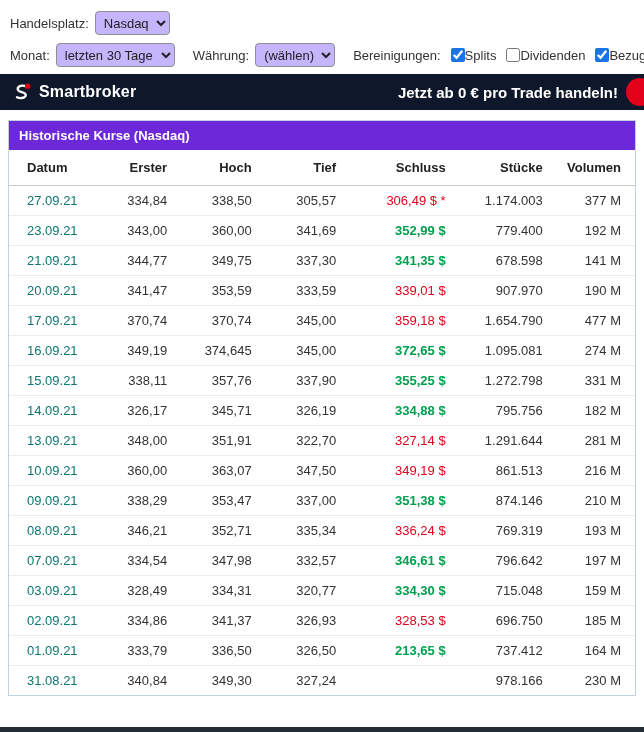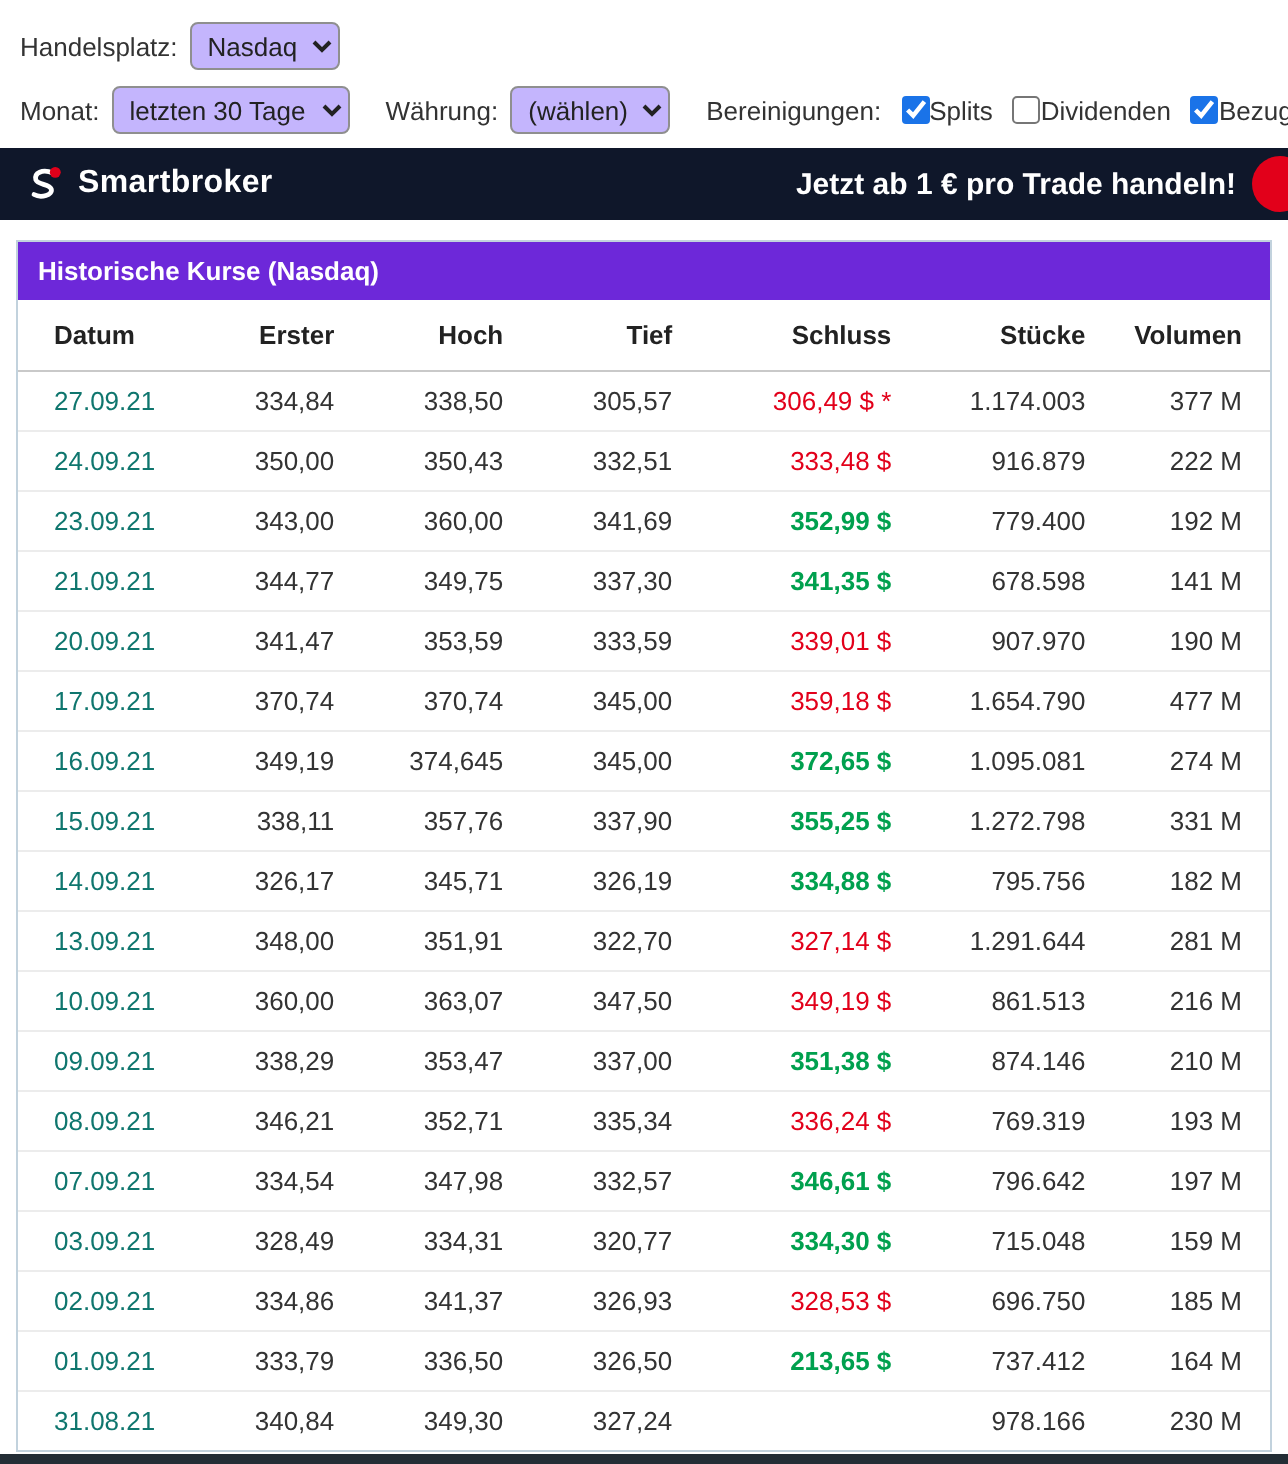--- a/index.html
+++ b/index.html
@@ -91,21 +91,21 @@
   <div class="brand">
     <span>
       <svg width="20" height="20" viewBox="0 0 22 22">
         <path d="M16 5 C10 2.5, 5.5 5, 6.5 8.7 C7.5 11.6, 14 10.8, 15 13.8 C16 17, 9.5 19, 5.5 16.8" stroke="#ffffff" stroke-width="2.6" fill="none" stroke-linecap="round"></path>
         <circle cx="17.2" cy="4.6" r="3" fill="#e2001a"></circle>
       </svg>
     </span>
     <span>Smartbroker</span>
   </div>
   <div class="promo">
-    <span>Jetzt ab 1 € pro Trade handeln!</span>
+    <span>Jetzt ab 0 € pro Trade handeln!</span>
   </div>
   <span class="badge"></span>
 </div>
 
 <div class="table-card">
   <div class="card-title">Historische Kurse (Nasdaq)</div>
   <table>
     <thead>
       <tr id="table-columns">
           <th>Datum</th>
@@ -121,29 +121,20 @@
         <tr>
           <td>27.09.21</td>
           <td>334,84</td>
           <td>338,50</td>
           <td>305,57</td>
           <td><span class="schluss down">306,49 $</span><span class="note"> *</span></td>
           <td>1.174.003</td>
           <td>377 M</td>
         </tr>
         <tr>
-          <td>24.09.21</td>
-          <td>350,00</td>
-          <td>350,43</td>
-          <td>332,51</td>
-          <td><span class="schluss down">333,48 $</span></td>
-          <td>916.879</td>
-          <td>222 M</td>
-        </tr>
-        <tr>
           <td>23.09.21</td>
           <td>343,00</td>
           <td>360,00</td>
           <td>341,69</td>
           <td><span class="schluss up">352,99 $</span></td>
           <td>779.400</td>
           <td>192 M</td>
         </tr>
         <tr>
           <td>21.09.21</td>

